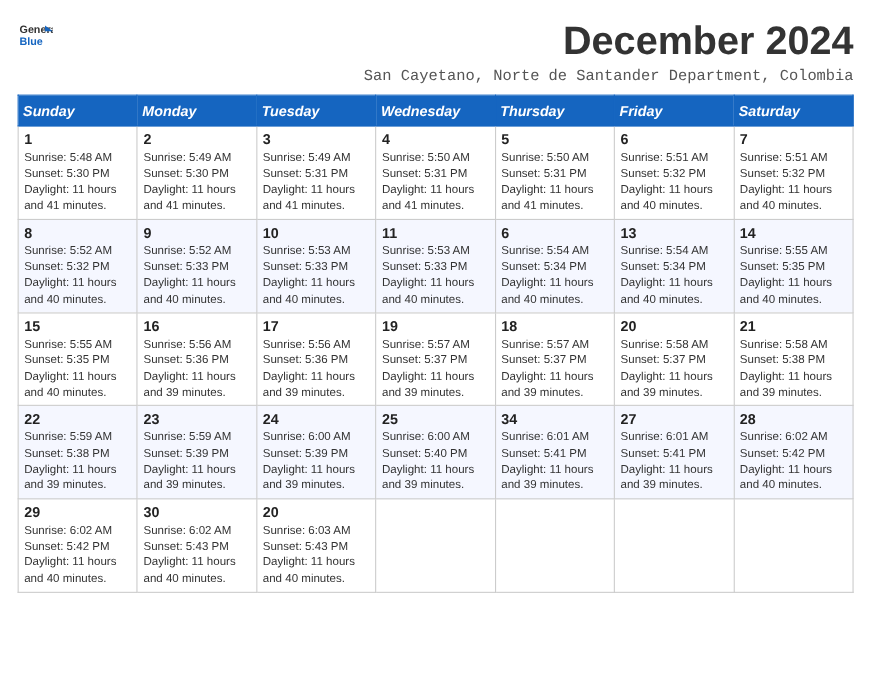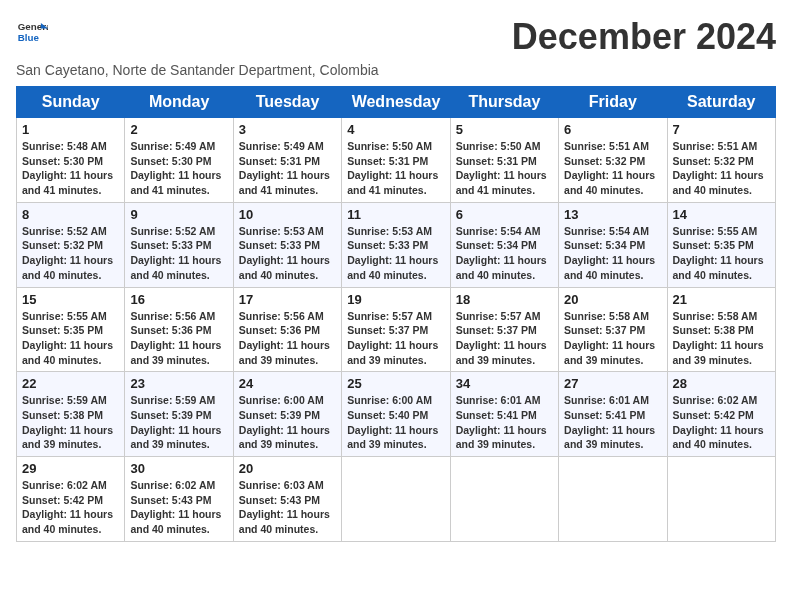--- a/index.html
+++ b/index.html
@@ -29,36 +29,38 @@
       text-align: left;
     }
     .month-title {
       font-size: 36px;
       font-weight: bold;
       color: #333;
     }
     .location-title {
       font-size: 14px;
       color: #555;
-      text-align: left;
+      text-align: right;
       margin-bottom: 8px;
+      font-family: Liberation Mono, monospace;
     }
     .calendar {
       width: 100%;
       border-collapse: collapse;
       font-size: 11px;
     }
     .calendar th {
       background-color: #1565c0;
       color: #fff;
       padding: 6px 4px;
-      text-align: center;
-      font-size: 16px;
+      text-align: left;
+      font-size: 13px;
       font-weight: bold;
       border: 1px solid #1565c0;
+      font-style: italic;
     }
     .calendar td {
       border: 1px solid #ccc;
       padding: 4px 5px;
       vertical-align: top;
       width: calc(100% / 7);
       background: #fff;
     }
     .calendar tr:nth-child(even) td {
       background: #f5f7ff;
@@ -67,21 +69,20 @@
       font-size: 13px;
       font-weight: bold;
       color: #222;
       display: block;
       margin-bottom: 2px;
     }
     .day-info {
       color: #333;
       line-height: 1.4;
       font-size: 10.5px;
-      font-weight: bold;
     }
     .empty-cell {
       background: #fff !important;
     }
   </style>
 </head>
 <body>
 
 <div class="header">
   <div class="logo">

